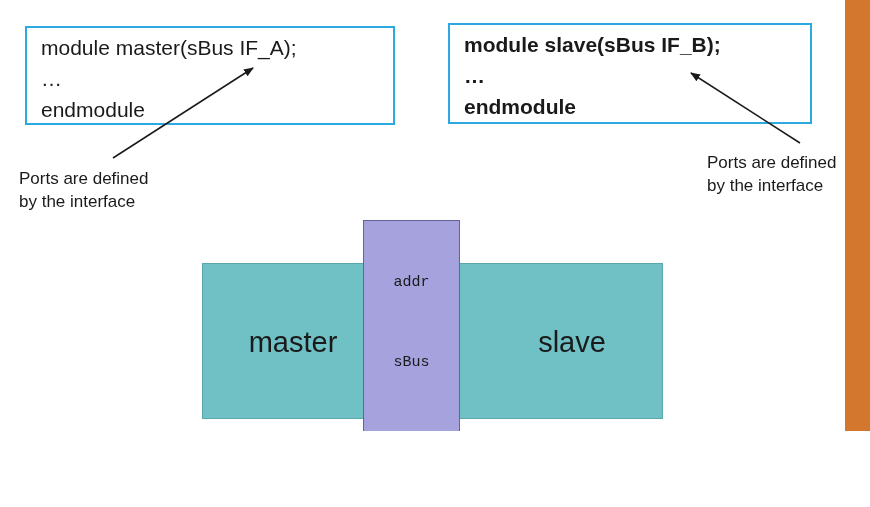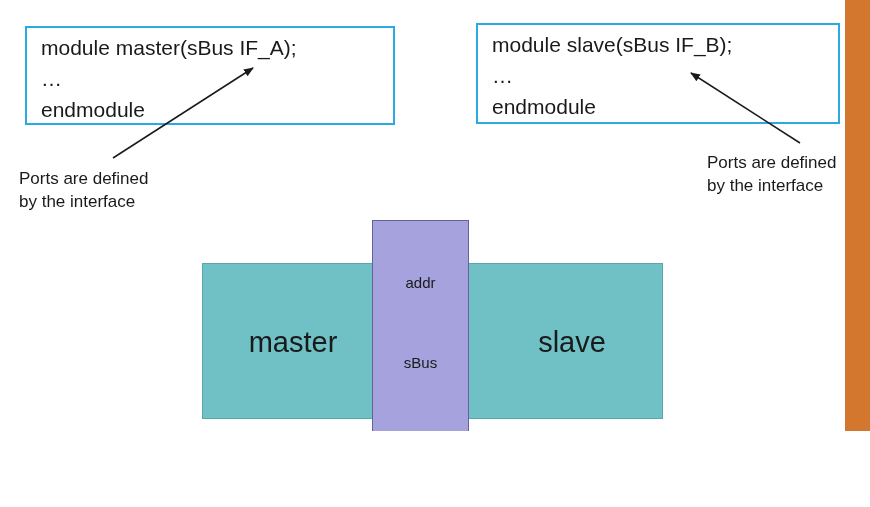--- a/index.html
+++ b/index.html
@@ -27,21 +27,21 @@
     box-sizing: border-box;
     border: 2px solid var(--box_border, #2baae2);
     background: #ffffff;
     font-size: 21px;
     line-height: 31px;
     padding: 4px 14px;
     white-space: nowrap;
     z-index: 2;
   }
   .code-box.left  { left: 25px;  top: 26px; width: 370px; height: 99px; }
-  .code-box.right { left: 476px; top: 23px; width: 364px; height: 101px; }
+  .code-box.right { left: 448px; top: 23px; width: 364px; height: 101px; font-weight: bold; }
   .annotation {
     position: absolute;
     font-size: 17px;
     line-height: 23px;
     z-index: 3;
   }
   .annotation.left  { left: 19px;  top: 167px; }
   .annotation.right { left: 707px; top: 151px; }
   .arrows {
     position: absolute;
@@ -62,26 +62,27 @@
   .block-label {
     position: absolute;
     font-size: 29px;
     text-align: center;
     z-index: 3;
   }
   .block-label.master { left: 202px; top: 326px; width: 182px; }
   .block-label.slave  { left: 481px; top: 326px; width: 182px; }
   .purple-rect {
     position: absolute;
-    left: 372px; top: 220px;
+    left: 363px; top: 220px;
     width: 97px; height: 228px;
     box-sizing: border-box;
     background: var(--purple, #a5a2de);
     border: 1px solid var(--purple_border, #63639b);
     z-index: 3;
+    font-family: Liberation Mono, monospace;
   }
   .signal-label {
     position: absolute;
     width: 100%;
     text-align: center;
     font-size: 15px;
   }
   .signal-label.addr { top: 53px; }
   .signal-label.data { top: 133px; }
   .clk-label {

